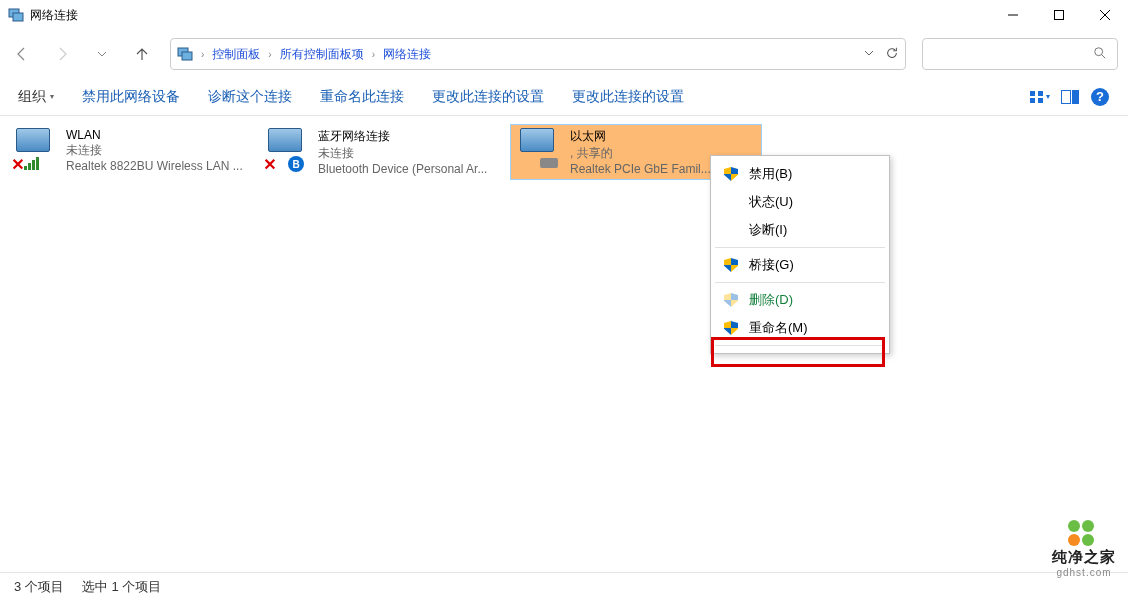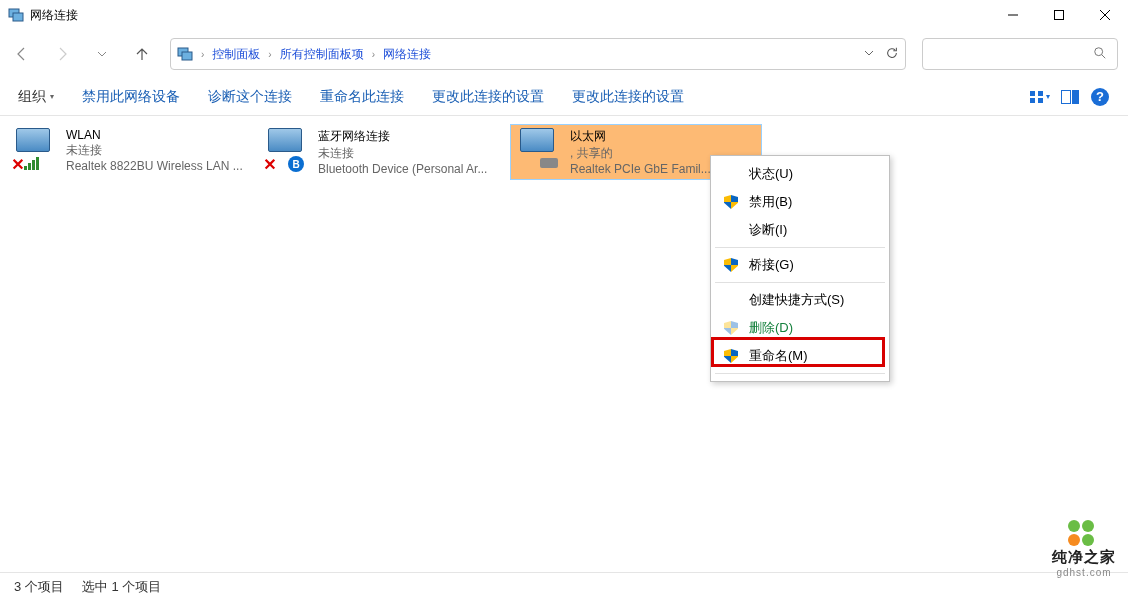--- a/index.html
+++ b/index.html
@@ -216,45 +216,41 @@
     <div class="adapter-text">
       <span class="adapter-name">以太网</span>
       <span class="adapter-state">, 共享的</span>
       <span class="adapter-device">Realtek PCIe GbE Famil...</span>
     </div>
   </div>
 </div>
 
 <div class="context-menu">
   <div class="cm-item">
+      <span class="cm-icon">
+        <span class="shield"></span>
+      </span>
+      <span>禁用(B)</span>
+    </div>
+  <div class="cm-item">
       <span class="cm-icon"></span>
       <span>状态(U)</span>
     </div>
   <div class="cm-item">
-      <span class="cm-icon">
-        <span class="shield"></span>
-      </span>
-      <span>禁用(B)</span>
-    </div>
-  <div class="cm-item">
       <span class="cm-icon"></span>
       <span>诊断(I)</span>
     </div>
   <div class="cm-sep"></div>
   <div class="cm-item">
       <span class="cm-icon">
         <span class="shield"></span>
       </span>
       <span>桥接(G)</span>
     </div>
   <div class="cm-sep"></div>
-  <div class="cm-item">
-      <span class="cm-icon"></span>
-      <span>创建快捷方式(S)</span>
-    </div>
   <div class="cm-item disabled">
       <span class="cm-icon">
         <span class="shield" style="opacity:.4"></span>
       </span>
       <span>删除(D)</span>
     </div>
   <div class="cm-item">
       <span class="cm-icon">
         <span class="shield"></span>
       </span>

